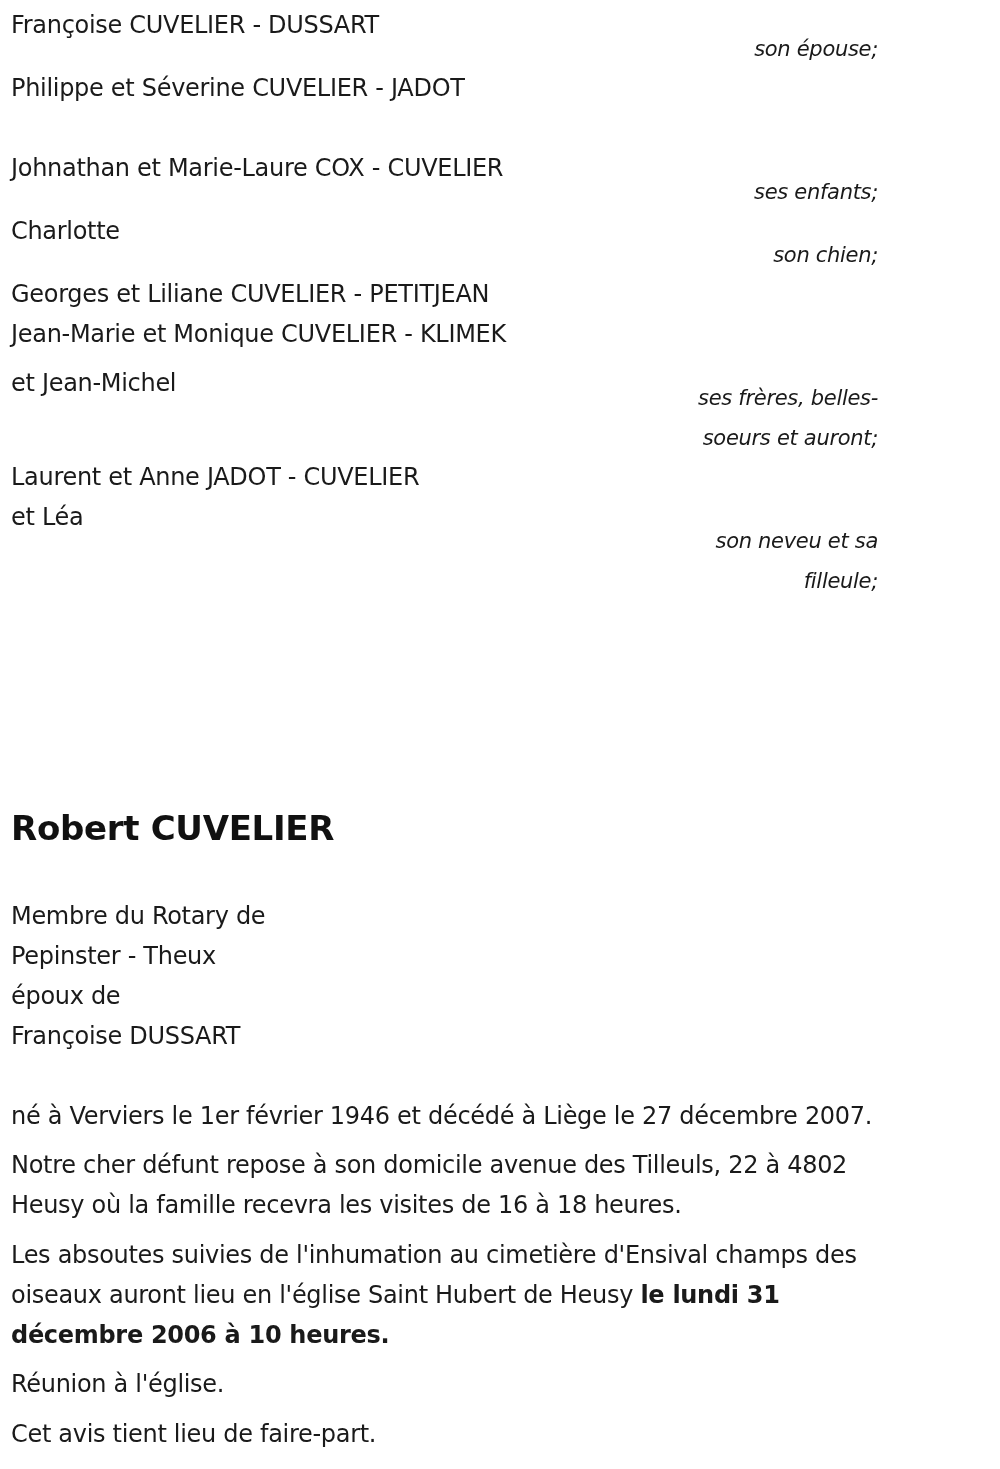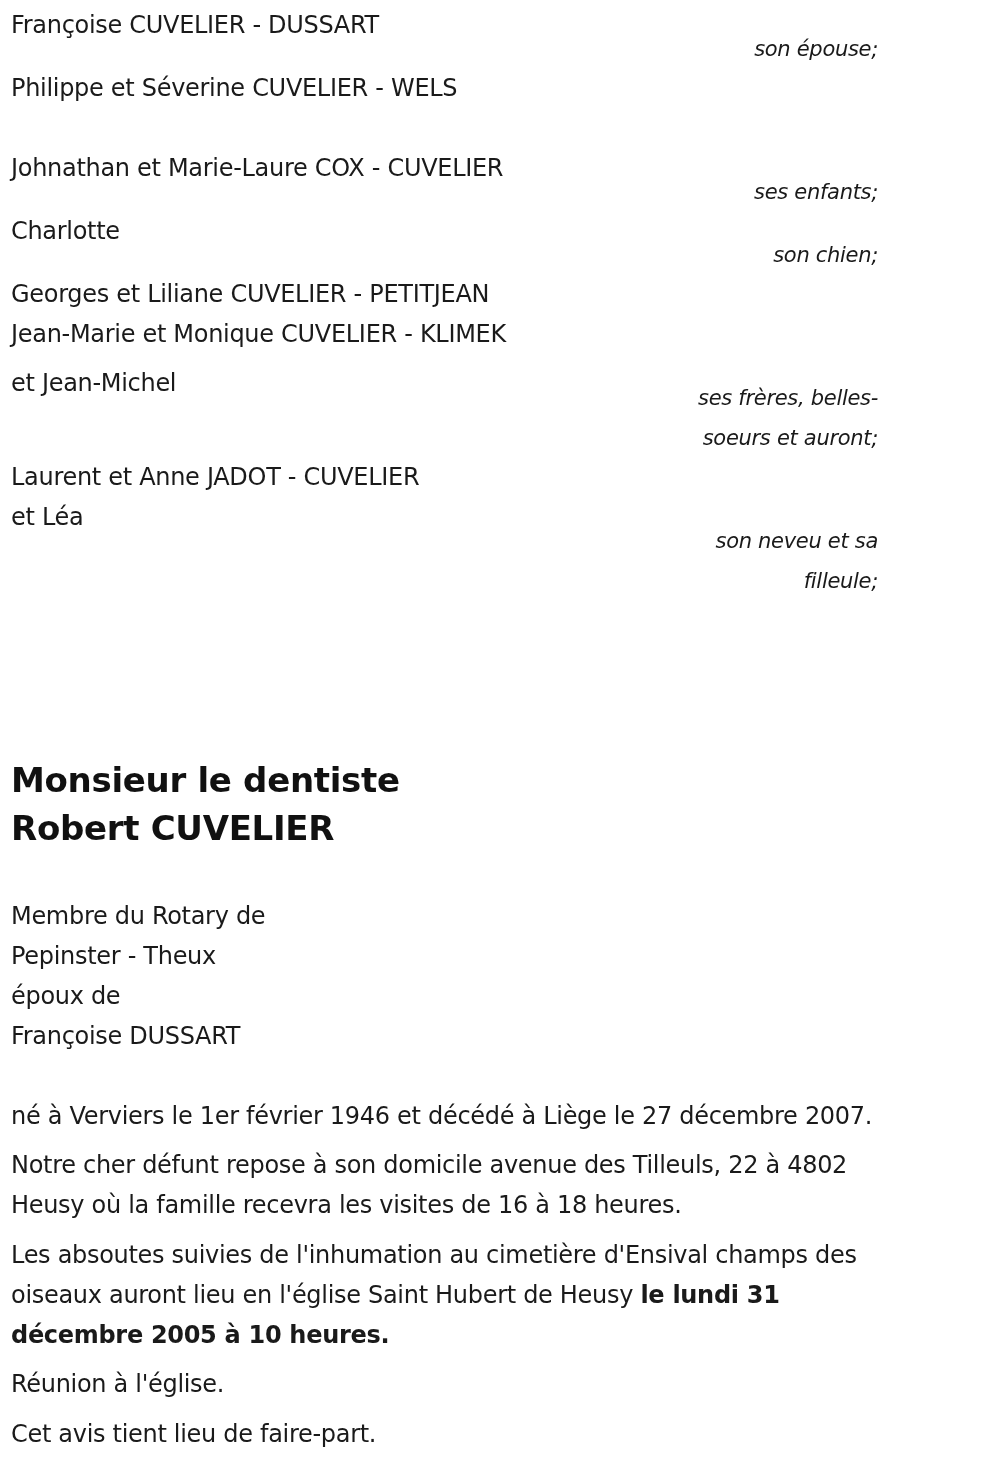--- a/index.html
+++ b/index.html
@@ -49,54 +49,53 @@
     .bold { font-weight: bold; text-align: center; }
   </style>
 </head>
 <body>
 
 <div class="page">
 
   <div class="line" style="top:10px">Françoise CUVELIER - DUSSART</div>
   <div class="rel" style="top:34px">son épouse;</div>
 
-  <div class="line" style="top:73px">Philippe et Séverine CUVELIER - WELS</div>
+  <div class="line" style="top:73px">Philippe et Séverine CUVELIER - JADOT</div>
   <div class="line" style="top:153px">Johnathan et Marie-Laure COX - CUVELIER</div>
   <div class="rel" style="top:177px">ses enfants;</div>
 
   <div class="line" style="top:216px">Charlotte</div>
   <div class="rel" style="top:240px">son chien;</div>
 
   <div class="line" style="top:279px">Georges et Liliane CUVELIER - PETITJEAN</div>
   <div class="line" style="top:319px">Jean-Marie et Monique CUVELIER - KLIMEK</div>
   <div class="line" style="top:368px">et Jean-Michel</div>
   <div class="rel" style="top:383px">ses frères, belles-</div>
   <div class="rel" style="top:423px">soeurs et auront;</div>
 
   <div class="line" style="top:462px">Laurent et Anne JADOT - CUVELIER</div>
   <div class="line" style="top:502px">et Léa</div>
   <div class="rel" style="top:526px">son neveu et sa</div>
   <div class="rel" style="top:566px">filleule;</div>
 
 
 
-  <div class="title" style="top:756px">Monsieur le dentiste</div>
   <div class="title" style="top:804px">Robert CUVELIER</div>
 
   <div class="line" style="top:901px">Membre du Rotary de</div>
   <div class="line" style="top:941px">Pepinster - Theux</div>
   <div class="line" style="top:981px">époux de</div>
   <div class="line" style="top:1021px">Françoise DUSSART</div>
 
   <div class="line" style="top:1101px">né à Verviers le 1er février 1946 et décédé à Liège le 27 décembre 2007.</div>
 
   <div class="line" style="top:1150px">Notre cher défunt repose à son domicile avenue des Tilleuls, 22 à 4802</div>
   <div class="line" style="top:1190px">Heusy où la famille recevra les visites de 16 à 18 heures.</div>
 
   <div class="line" style="top:1240px">Les absoutes suivies de l'inhumation au cimetière d'Ensival champs des</div>
   <div class="line" style="top:1280px"><span>oiseaux auront lieu en l'église Saint Hubert de Heusy </span><span class="bold">le lundi 31</span></div>
-  <div class="line bold" style="top:1320px">décembre 2005 à 10 heures.</div>
+  <div class="line bold" style="top:1320px">décembre 2006 à 10 heures.</div>
 
   <div class="line" style="top:1369px">Réunion à l'église.</div>
 
   <div class="line" style="top:1419px">Cet avis tient lieu de faire-part.</div>
 
 </div>
 
 </body></html>

